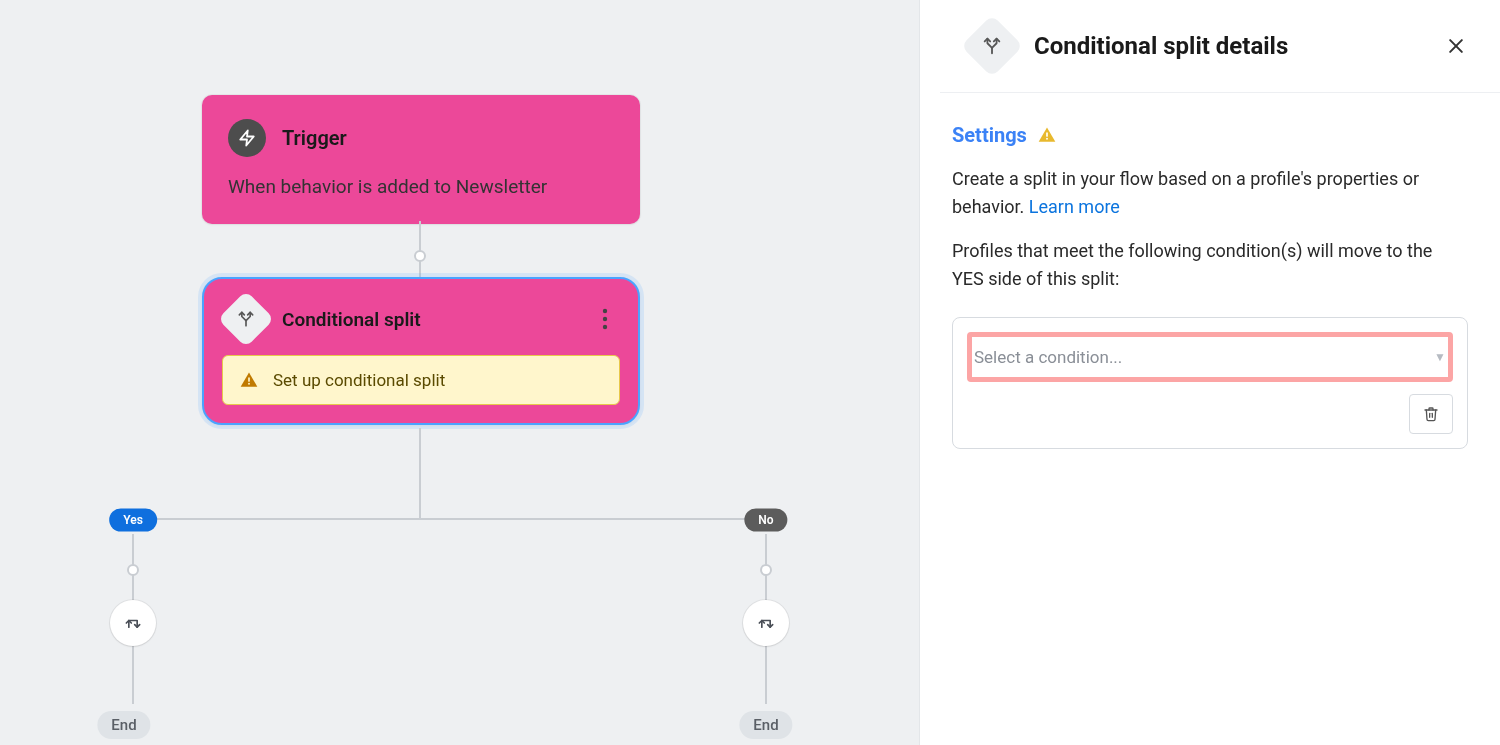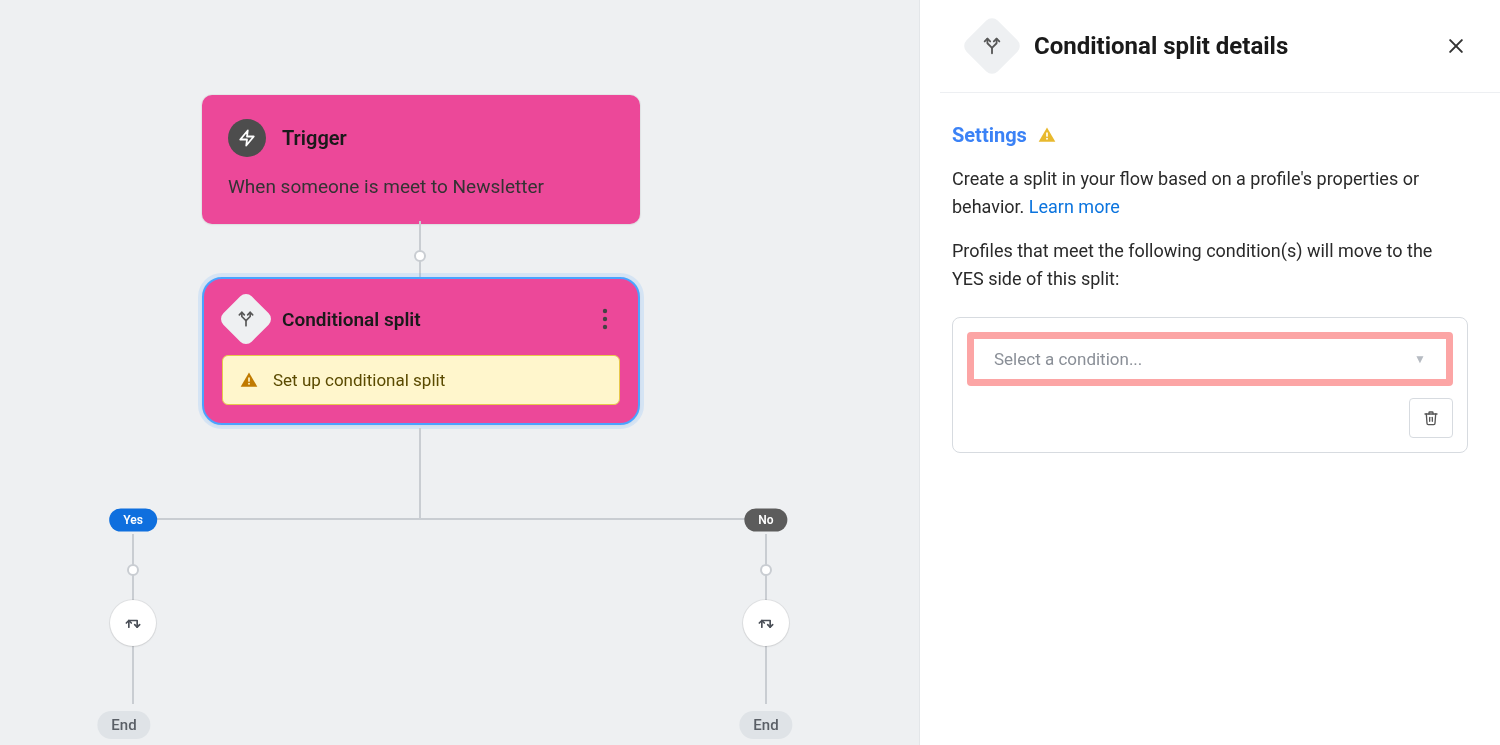--- a/index.html
+++ b/index.html
@@ -39,21 +39,21 @@
   
   .sb-head{display:flex;align-items:center;gap:20px;padding:24px 30px;border-bottom:1px solid #edeff2;margin-left:20px;}
   .sb-title{font-size:24px;font-weight:700;color:#1a1a1a;flex:1;}
   .close-btn{border:none;background:none;font-size:26px;color:#333;cursor:pointer;padding:4px;line-height:1;}
   .sb-body{padding:30px 32px;}
   .settings-row{display:flex;align-items:center;gap:10px;margin-bottom:18px;}
   .settings-label{font-size:20px;font-weight:700;color:#3b82f6;}
   .desc{font-size:18px;color:#2a2a2a;line-height:1.55;margin-bottom:16px;}
   .desc a{color:#0b74de;text-decoration:none;}
   .cond-container{border:1px solid #d7dbe0;border-radius:8px;padding:14px;}
-  .select{border:7px solid #fca5a5;border-radius:4px;padding:10px 20px;display:flex;align-items:center;justify-content:space-between;cursor:pointer;background:#fff;}
+  .select{border:5px solid #fca5a5;border-radius:4px;padding:10px 2px;display:flex;align-items:center;justify-content:space-between;cursor:pointer;background:#fff;}
   .select-placeholder{color:#8a8f97;font-size:17px;}
   .caret{color:#b6bbc2;font-size:12px;}
   .trash-row{display:flex;justify-content:flex-end;margin-top:12px;}
   .trash-btn{border:1px solid #d7dbe0;background:#fff;border-radius:4px;width:44px;height:40px;display:flex;align-items:center;justify-content:center;cursor:pointer;color:#555;}
 
   svg{display:block;}
 </style>
 </head>
 <body>
 
@@ -62,21 +62,21 @@
 
     <div class="card trigger-card">
       <div class="trigger-head">
         <div class="icon-circle dark">
           <svg width="18" height="18" viewBox="0 0 24 24" fill="none" stroke="#fff" stroke-width="2.4" stroke-linecap="round" stroke-linejoin="round">
               <polygon points="13 2 3 14 12 14 11 22 21 10 12 10 13 2"></polygon>
             </svg>
         </div>
         <div class="trigger-title">Trigger</div>
       </div>
-      <div class="trigger-sub">When someone is meet to Newsletter</div>
+      <div class="trigger-sub">When behavior is added to Newsletter</div>
     </div>
 
     <div class="vline" style="left:420px;top:221px;height:56px;"></div>
     <div class="dot" style="left:420px;top:256px;"></div>
 
     <div class="card split-card">
       <div class="split-head">
         <div class="icon-diamond">
           <span>
             <svg width="20" height="20" viewBox="0 0 24 24" fill="none" stroke="#575757" stroke-width="2" stroke-linecap="round" stroke-linejoin="round">

